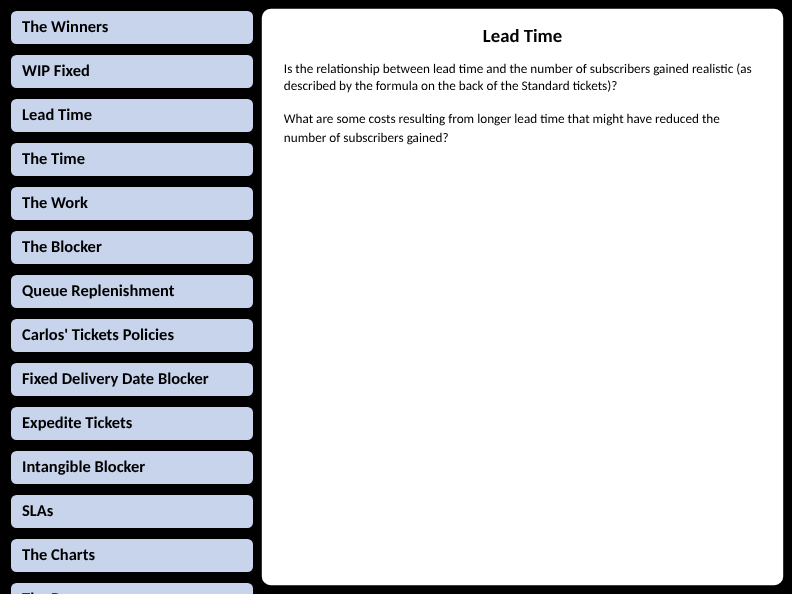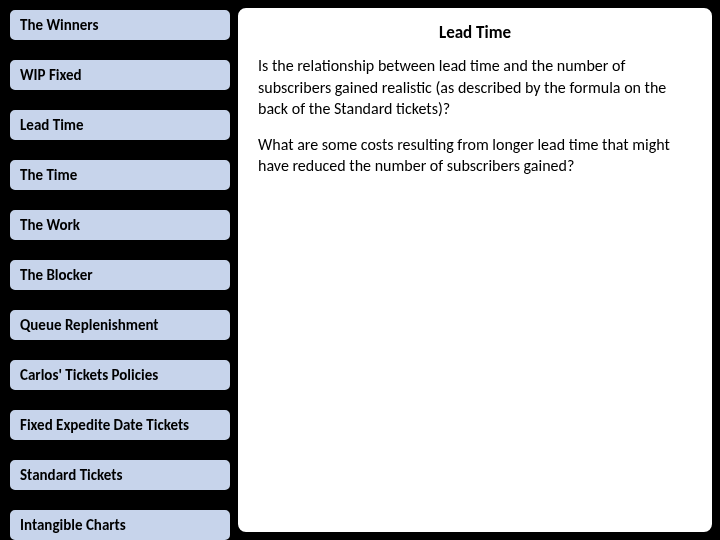--- a/index.html
+++ b/index.html
@@ -7,21 +7,21 @@
     width: 720px; height: 540px;
     background: #000;
     font-family: Calibri, Arial, sans-serif;
     display: flex;
     padding: 6px;
   }
   .sidebar {
     width: 230px;
     display: flex;
     flex-direction: column;
-    gap: 16px;
+    gap: 6px;
     padding: 2px 4px 2px 2px;
   }
   .nav-item {
     background: #c7d4eb;
     border: 2px solid #000;
     border-radius: 7px;
     padding: 6px 10px;
     font-size: 15px;
     font-weight: 700;
     color: #000;
@@ -36,40 +36,40 @@
     padding: 14px 20px;
     color: #000;
   }
   .content-title {
     font-size: 17px;
     font-weight: 700;
     text-align: center;
     margin-bottom: 12px;
   }
   .content-body p {
-    font-size: 16px;
+    font-size: 12px;
     line-height: 1.35;
     margin-bottom: 14px;
   }
 </style>
 </head>
 <body>
 
 <div class="sidebar">
   <div class="nav-item">The Winners</div>
   <div class="nav-item">WIP Fixed</div>
   <div class="nav-item">Lead Time</div>
   <div class="nav-item">The Time</div>
   <div class="nav-item">The Work</div>
   <div class="nav-item">The Blocker</div>
   <div class="nav-item">Queue Replenishment</div>
   <div class="nav-item">Carlos' Tickets Policies</div>
-  <div class="nav-item">Fixed Expedite Date Tickets</div>
-  <div class="nav-item">Standard Tickets</div>
-  <div class="nav-item">Intangible Charts</div>
+  <div class="nav-item">Fixed Delivery Date Blocker</div>
+  <div class="nav-item">Expedite Tickets</div>
+  <div class="nav-item">Intangible Blocker</div>
   <div class="nav-item">SLAs</div>
   <div class="nav-item">The Charts</div>
   <div class="nav-item">The Bonus</div>
 </div>
 
 <div class="content">
   <div class="content-title">Lead Time</div>
   <div class="content-body">
     <p>Is the relationship between lead time and the number of subscribers gained realistic (as described by the formula on the back of the Standard tickets)?</p>
     <p>What are some costs resulting from longer lead time that might have reduced the number of subscribers gained?</p>

